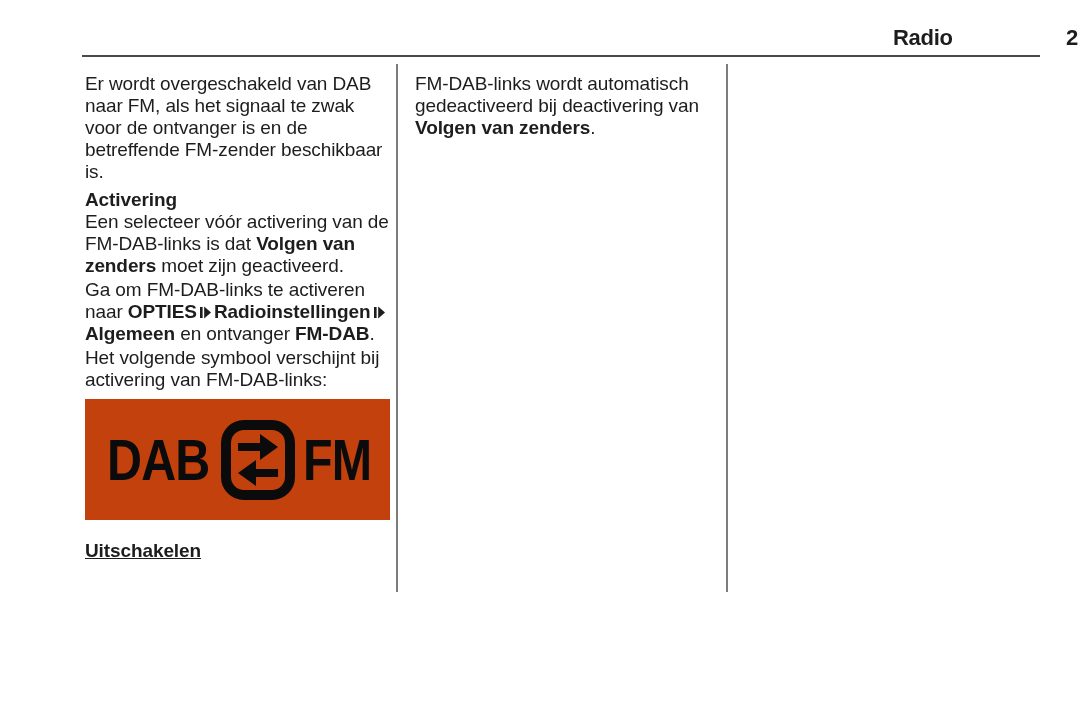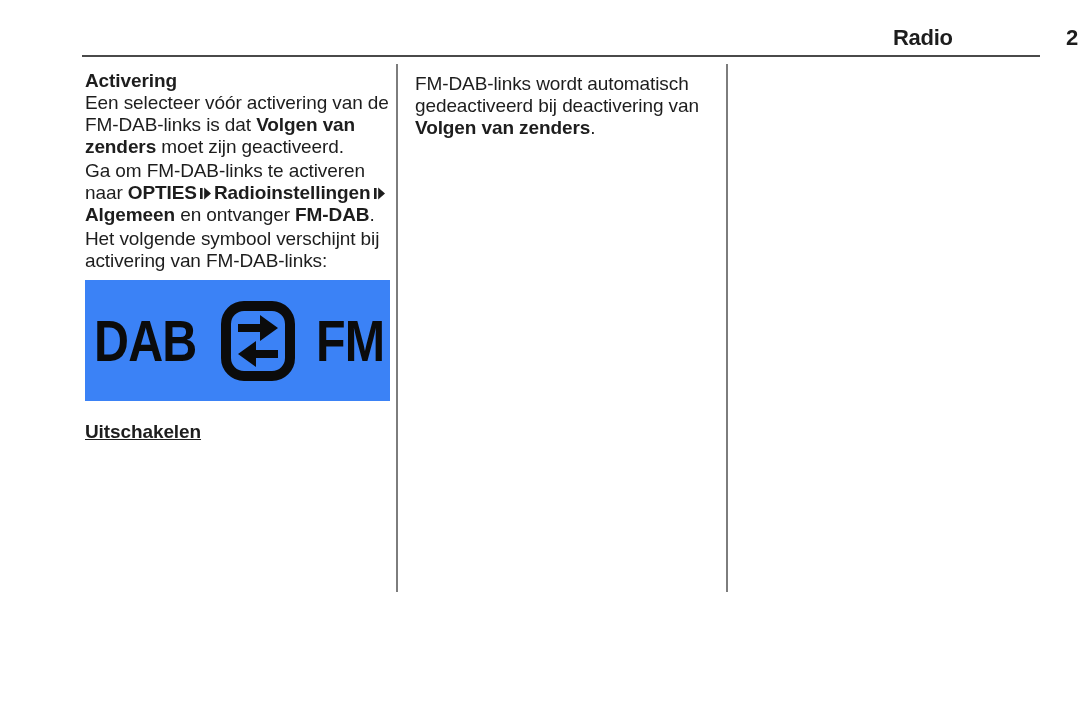--- a/index.html
+++ b/index.html
@@ -79,24 +79,24 @@
     vertical-align: -1px;
     margin: 0 3px;
   }
   .menu-arrow rect, .menu-arrow polygon { fill: #1d1d1d; }
 
   
   .symbol-figure {
     width: 305px;
     height: 121px;
     margin: 8px 0 20px 0;
-    background: #3b82f6;
+    background: #c2410c;
     display: flex;
     align-items: center;
-    justify-content: space-between;
+    justify-content: center;
     padding-left: 6px;
   }
   .symbol-label {
     font-size: 57px;
     font-weight: bold;
     letter-spacing: -1px;
     color: #0b0b0b;
     transform: scaleX(0.85);
     transform-origin: center;
     white-space: nowrap;
@@ -114,20 +114,21 @@
 
   <span class="header-title">Radio</span>
   <span class="page-number">27</span>
   <div class="header-rule"></div>
 
   <div class="col-divider divider-1"></div>
   <div class="col-divider divider-2"></div>
 
   <div class="column column-left">
 
+    <p class="para intro-para">Er wordt overgeschakeld van DAB naar FM, als het signaal te zwak voor de ontvanger is en de betreffende FM-zender beschikbaar is.</p>
 
 
     <h3 class="section-heading">Activering</h3>
 
     <p class="para"><span>Een selecteer vóór activering van de FM-DAB-links is dat </span><b>Volgen van zenders</b><span> moet zijn geactiveerd.</span></p>
 
     <p class="para"><span>Ga om FM-DAB-links te activeren naar </span><b>OPTIES</b><svg class="menu-arrow" width="11" height="13" viewBox="0 0 11 13">
           <rect x="0" y="1" width="2.6" height="11"></rect>
           <polygon points="4.2,0.5 11,6.5 4.2,12.5"></polygon>
         </svg><b>Radioinstellingen</b><svg class="menu-arrow" width="11" height="13" viewBox="0 0 11 13">

